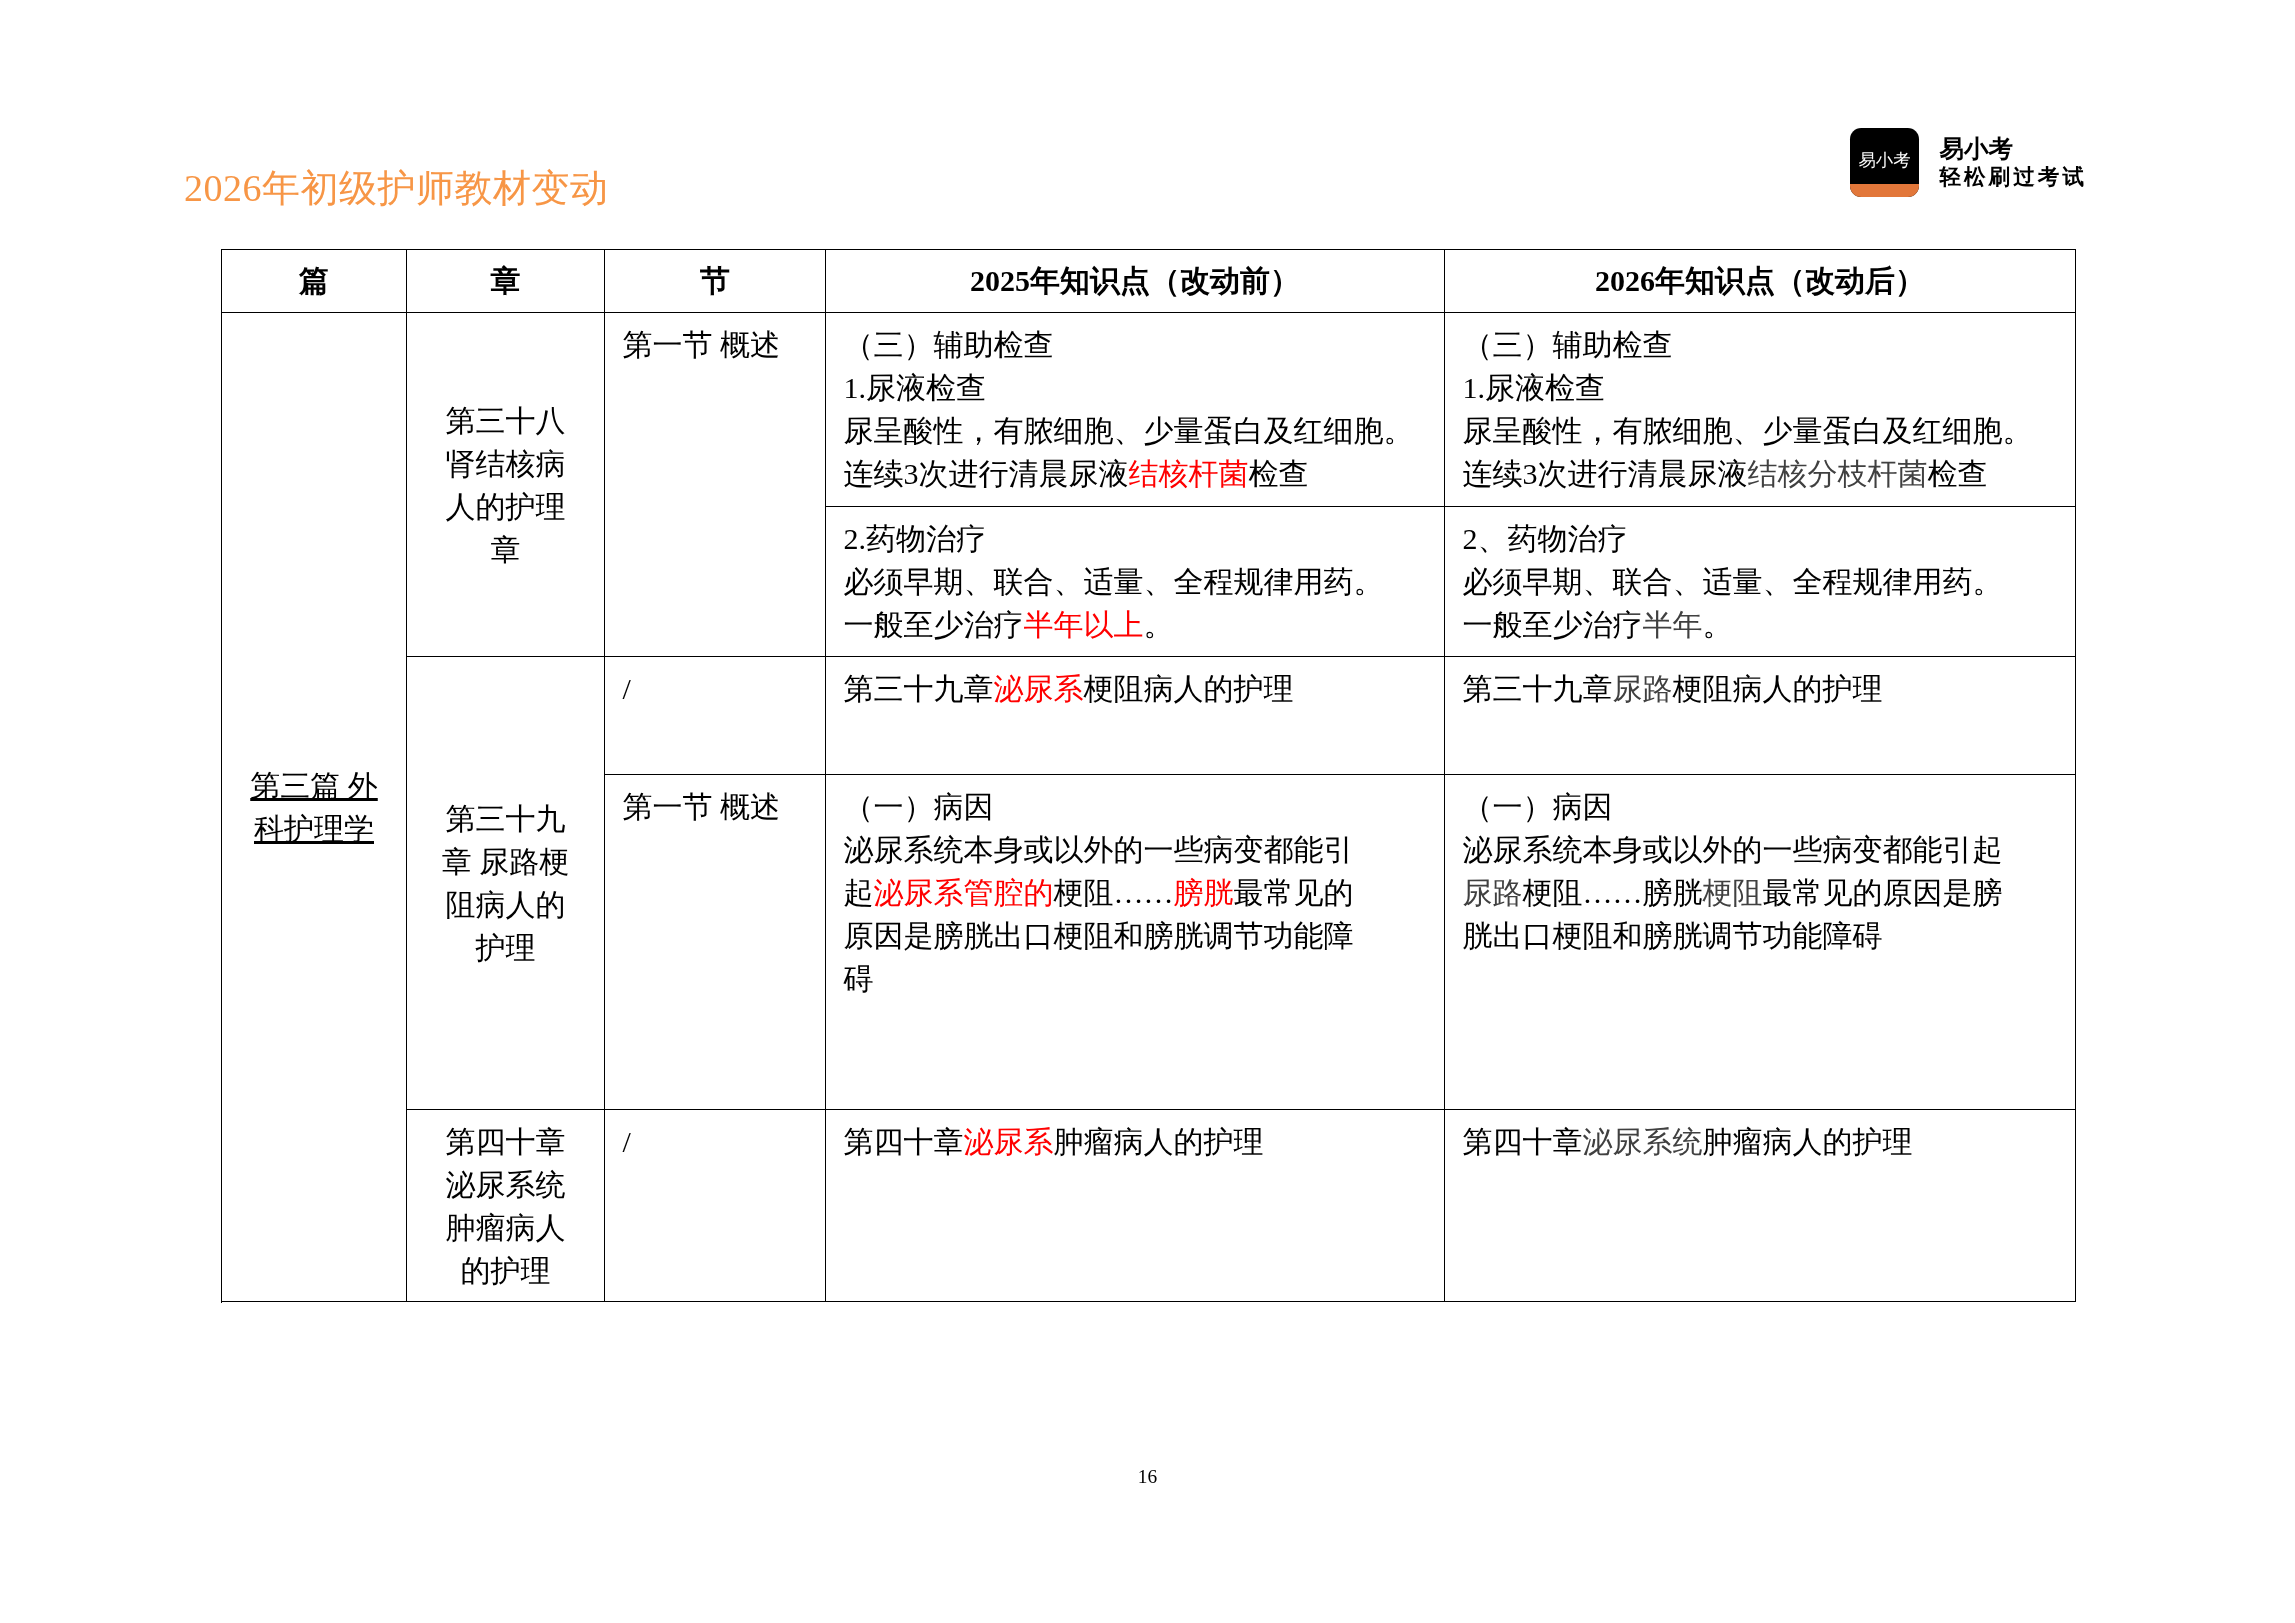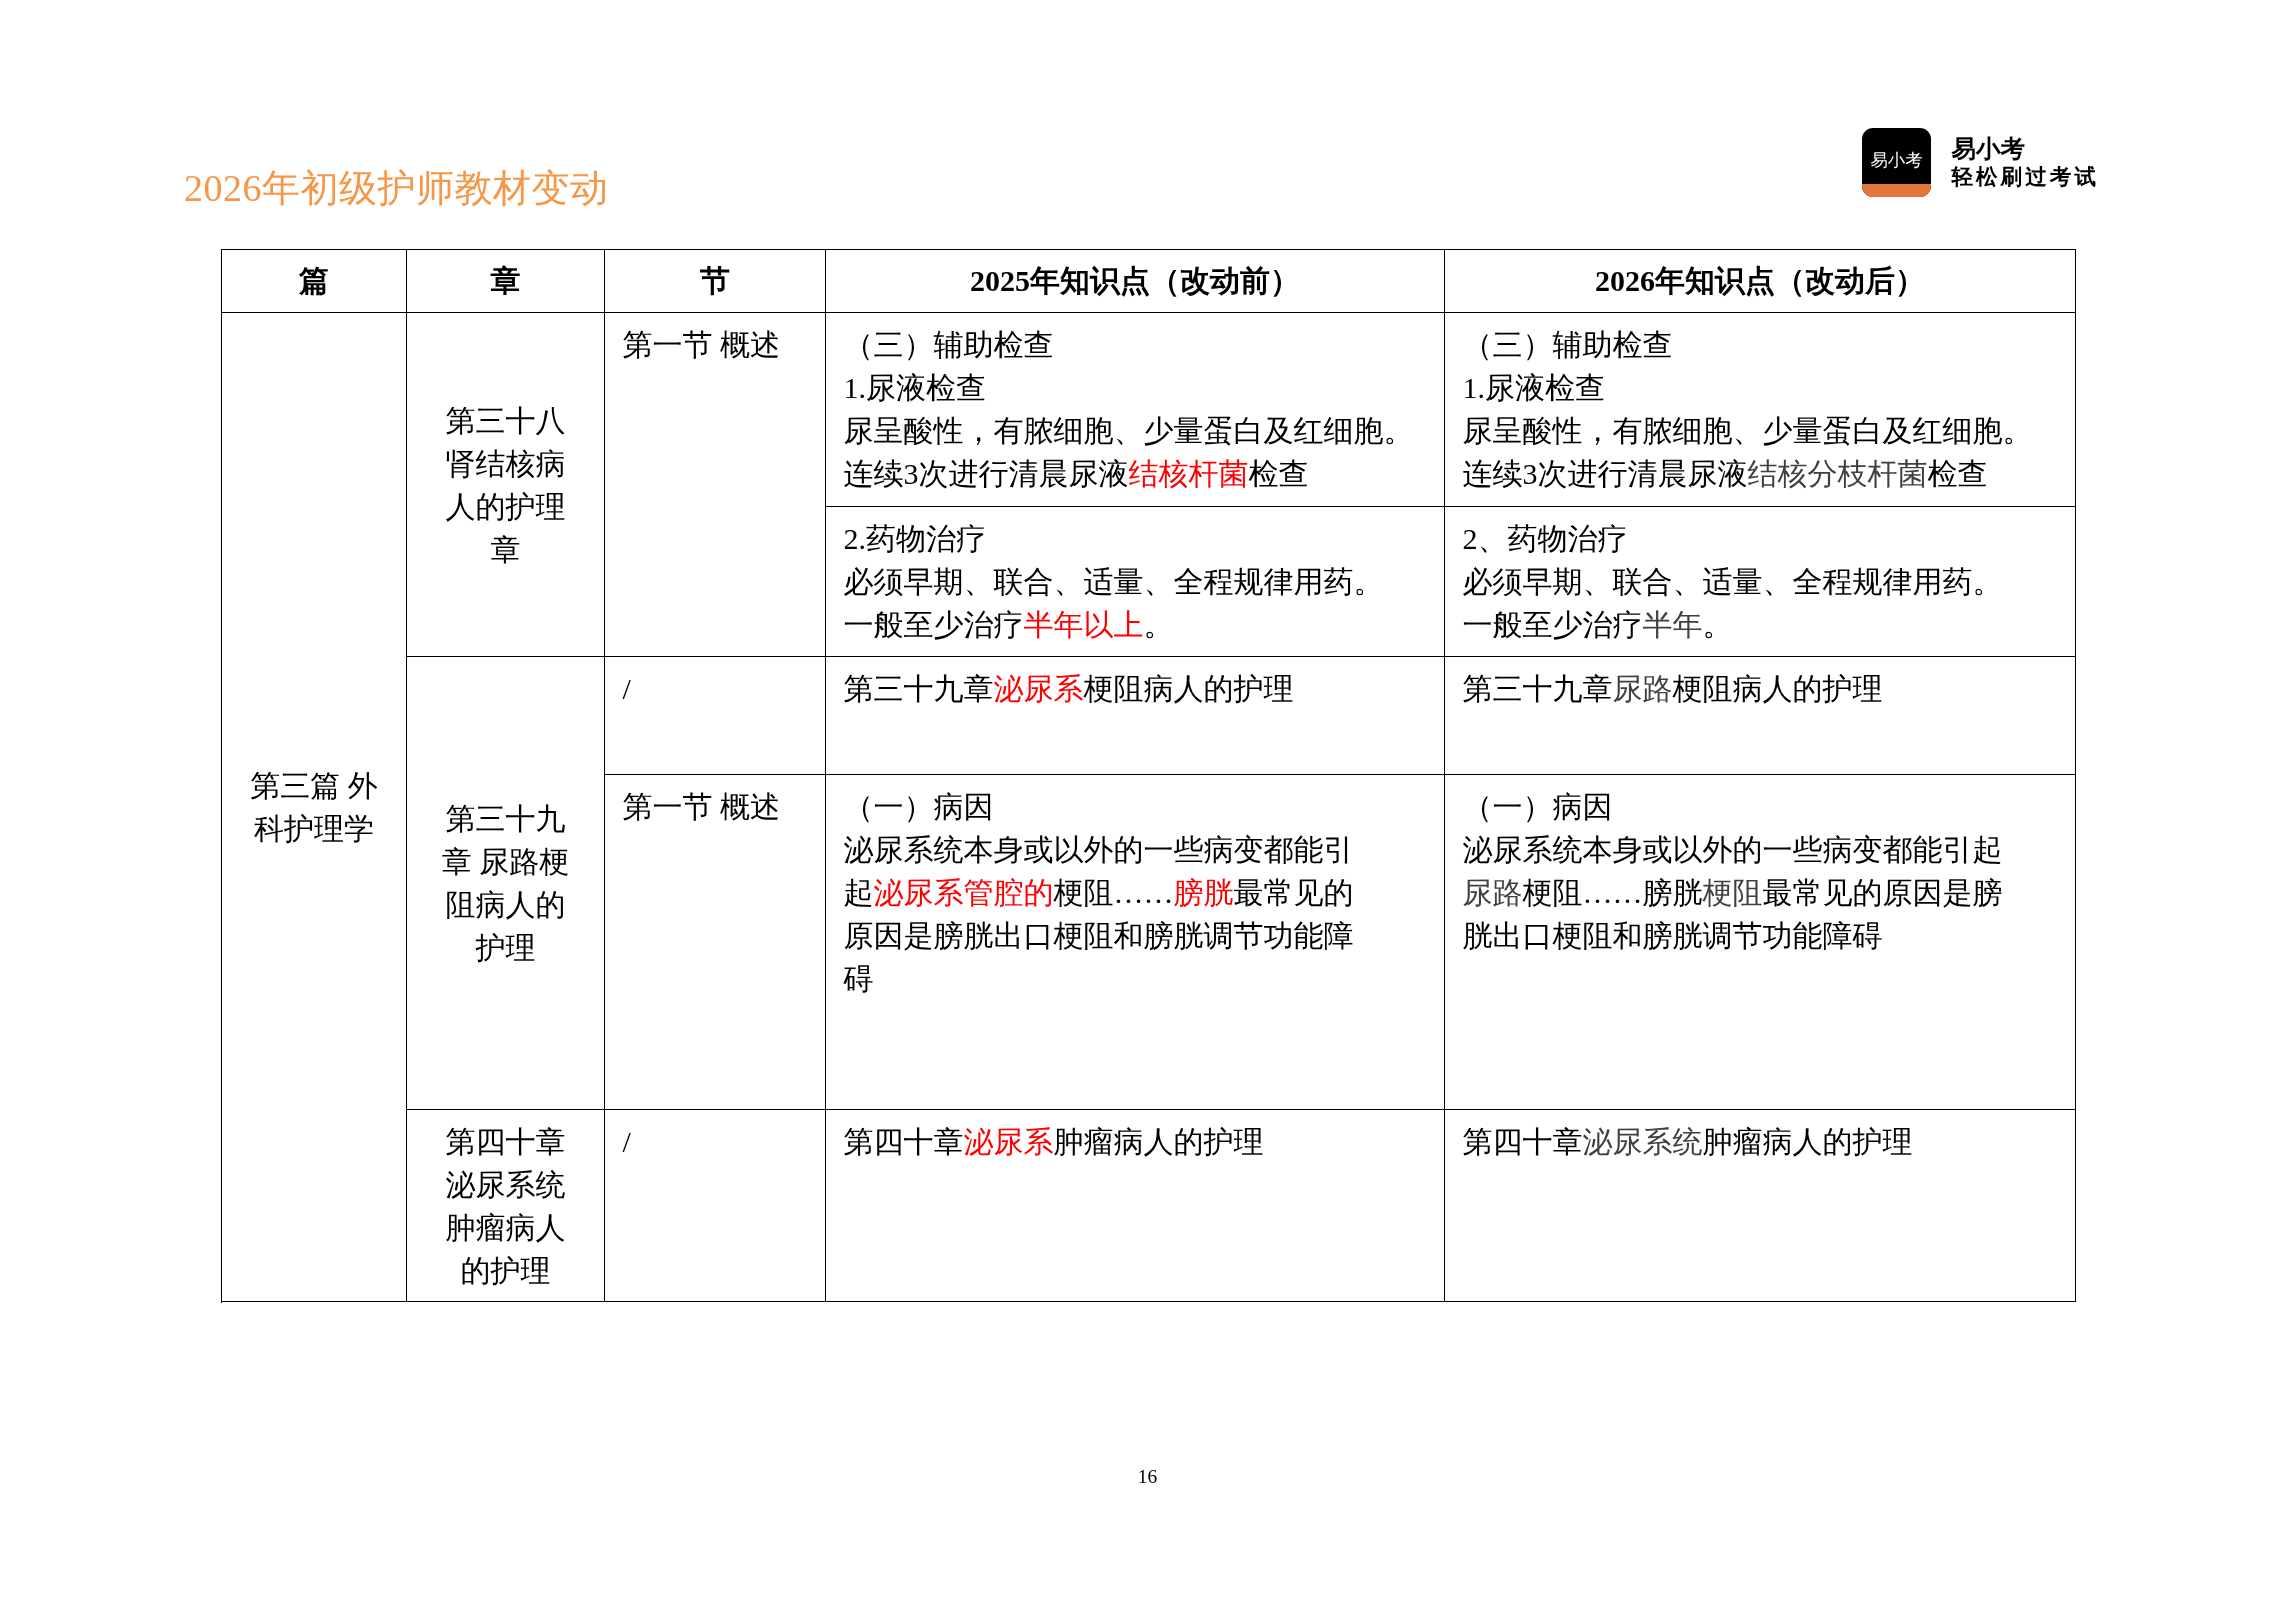--- a/index.html
+++ b/index.html
@@ -1,20 +1,20 @@
 <!DOCTYPE html>
 <html style="font-size:8.2px"><head>
 <meta charset="utf-8">
 <style>
   html, body { margin: 0; padding: 0; background: #ffffff; }
   body { width: 2295px; height: 1623px; position: relative; overflow: hidden;
          font-family: "Liberation Serif", "DejaVu Serif", serif; color: #000; }
   .page-title { position: absolute; left: 184px; top: 163px; font-size: 38px; color: #f79646;
                 font-family: "Liberation Serif", "DejaVu Serif", serif; letter-spacing: 0.5px; }
-  .brand { position: absolute; left: 1850px; top: 128px; display: flex; align-items: center; margin-left: 12px; }
+  .brand { position: absolute; left: 1850px; top: 128px; display: flex; align-items: center; }
   .brand-icon { width: 69px; height: 69px; border-radius: 11.2px; overflow: hidden; position: relative; background: #000; }
   .brand-icon .band { position: absolute; left: 0; right: 0; bottom: 0; height: 13.3px; background: #e2773a; }
   .brand-icon .txt { position: absolute; left: 0; right: 0; top: 20.4px; text-align: center; color: #fff;
                      font-size: 17.4px; font-family: "DejaVu Sans", sans-serif; }
   .brand-text { margin-left: 20.4px; line-height: 1.25; }
   .brand-name { font-size: 24.5px; font-family: "DejaVu Sans", sans-serif; font-weight: bold; }
   .brand-slogan { font-size: 21.5px; font-family: "DejaVu Sans", sans-serif; font-weight: bold; letter-spacing: 3.1px; }
 
   table.cmp { position: absolute; left: 221px; top: 249px; border-collapse: collapse; table-layout: fixed;
               width: 1854px; }
@@ -61,21 +61,21 @@
       <th>章</th>
       <th>节</th>
       <th>2025年知识点（改动前）</th>
       <th>2026年知识点（改动后）</th>
     </tr>
   </thead>
   <tbody>
 
     <tr style="height:194px">
       <td rowspan="6" class="center-mid">
-        <div class="cell-text wrap" style="padding:0 19.4px;">第三篇 外科护理学</div>
+        <div class="cell-text wrap" style="padding:0 19.4px;text-decoration:underline;">第三篇 外科护理学</div>
       </td>
       <td rowspan="2" class="center-mid">
         <div class="cell-text wrap">第三十八肾结核病人的护理章</div>
       </td>
       <td rowspan="2">
         <div class="cell-text">第一节 概述</div>
       </td>
       <td>
         <div class="cell-text">
             <span class="line"><span>（三）辅助检查</span></span>

